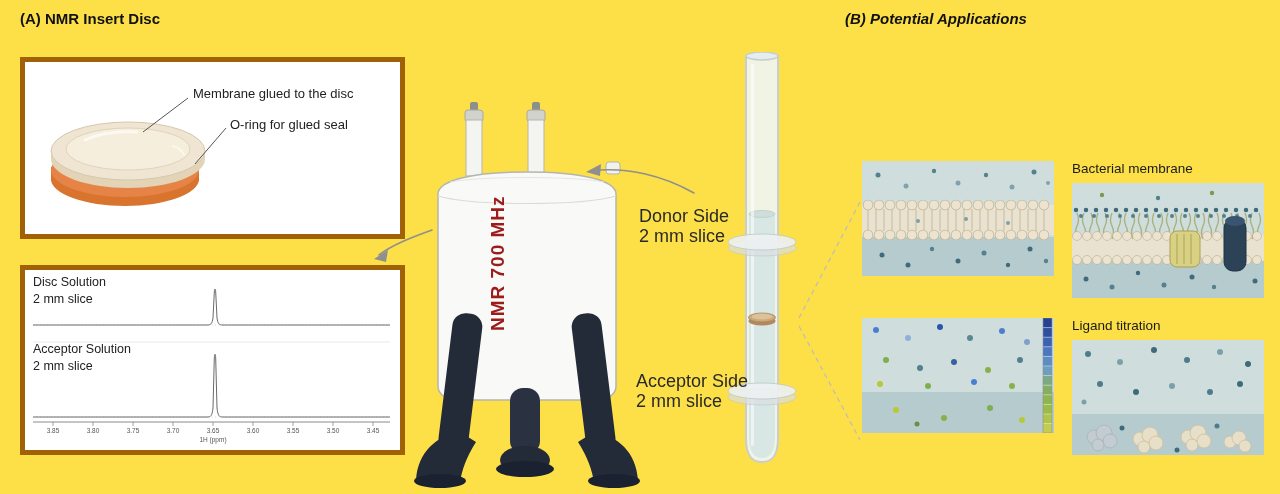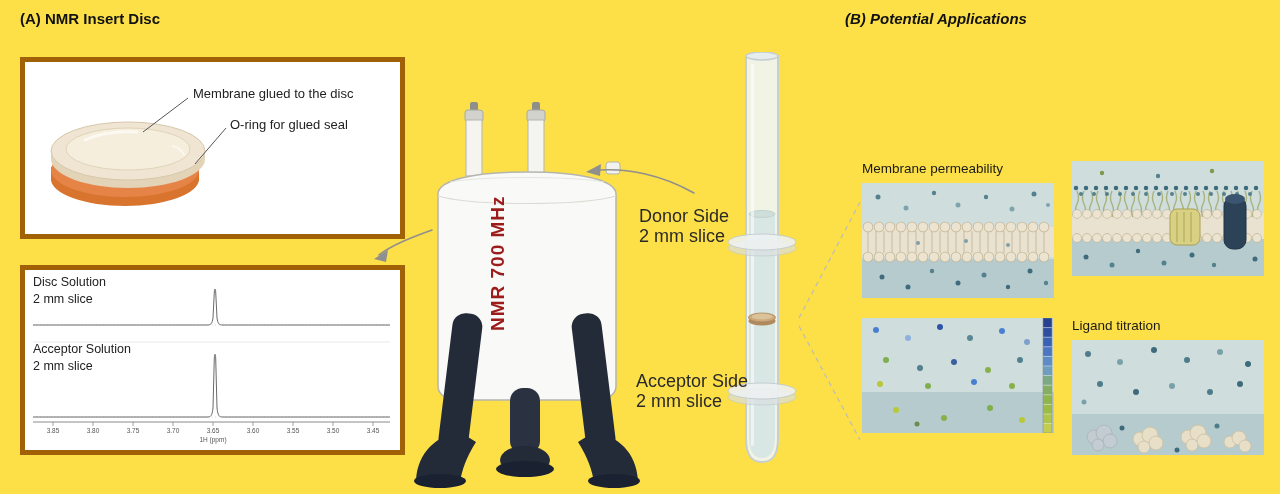--- a/index.html
+++ b/index.html
@@ -174,21 +174,20 @@
     <polygon points="586,172 601,164 600,176" fill="#8f8f8f"></polygon>
     <path d="M432,230 C410,238 392,245 379,255" fill="none" stroke="#8f8f8f" stroke-width="1.6" stroke-linecap="round"></path>
     <polygon points="374,259 388,250 386,262" fill="#8f8f8f"></polygon>
     <path d="M799,318 L860,202" stroke="#bcbcbc" stroke-width="1.2" stroke-dasharray="5 4"></path>
     <path d="M799,326 L860,440" stroke="#bcbcbc" stroke-width="1.2" stroke-dasharray="5 4"></path>
   </svg>
 
   <div class="apps">
 
     <div class="app">
-      <div class="app-label">Membrane permeability</div>
       <svg viewBox="0 0 192 115">
         <rect width="192" height="76" fill="#cfdedd"></rect>
         <rect y="76" width="192" height="39" fill="#b6cbce"></rect>
         <rect y="44" width="192" height="30" fill="#e9e2d1"></rect>
         <path d="M6,48 v22 M14,48 v22 M22,48 v22 M30,48 v22 M38,48 v22 M46,48 v22 M54,48 v22 M62,48 v22 M70,48 v22 M78,48 v22 M86,48 v22 M94,48 v22 M102,48 v22 M110,48 v22 M118,48 v22 M126,48 v22 M134,48 v22 M142,48 v22 M150,48 v22 M158,48 v22 M166,48 v22 M174,48 v22 M182,48 v22" stroke="#d4caae" stroke-width="1.6"></path>
         <path d="M6,44 H190" stroke="#c2b695" stroke-width="10.5" stroke-dasharray="0 11" stroke-linecap="round"></path>
         <path d="M6,44 H190" stroke="#ece4d0" stroke-width="9" stroke-dasharray="0 11" stroke-linecap="round"></path>
         <path d="M6,74 H190" stroke="#c2b695" stroke-width="10.5" stroke-dasharray="0 11" stroke-linecap="round"></path>
         <path d="M6,74 H190" stroke="#ece4d0" stroke-width="9" stroke-dasharray="0 11" stroke-linecap="round"></path>
         <g>
@@ -209,20 +208,21 @@
             <circle cx="96" cy="100" r="2.5" fill="#3f6b7d"></circle>
           <circle cx="122" cy="92" r="2.5" fill="#55808d"></circle>
             <circle cx="146" cy="104" r="2.2" fill="#3f6b7d"></circle>
           <circle cx="168" cy="88" r="2.5" fill="#3f6b7d"></circle>
             <circle cx="184" cy="100" r="2.2" fill="#55808d"></circle>
         </g>
       </svg>
     </div>
 
     <div class="app">
+      <div class="app-label">Bacterial membrane</div>
       <svg viewBox="0 0 192 115">
         <rect width="192" height="78" fill="#cfdedd"></rect>
         <rect y="78" width="192" height="37" fill="#b6cbce"></rect>
         <rect y="52" width="192" height="26" fill="#e9e2d1"></rect>
         <g>
           <path d="M5,30 q3,7 0,13 t0,13 M12,30 q-3,7 0,13 t0,13 M19,30 q3,7 0,13 t0,13 M26,30 q-3,7 0,13 t0,13 M33,30 q3,7 0,13 t0,13 M40,30 q-3,7 0,13 t0,13 M47,30 q3,7 0,13 t0,13 M54,30 q-3,7 0,13 t0,13 M61,30 q3,7 0,13 t0,13 M68,30 q-3,7 0,13 t0,13 M75,30 q3,7 0,13 t0,13 M82,30 q-3,7 0,13 t0,13 M89,30 q3,7 0,13 t0,13 M96,30 q-3,7 0,13 t0,13 M103,30 q3,7 0,13 t0,13 M110,30 q-3,7 0,13 t0,13 M117,30 q3,7 0,13 t0,13 M124,30 q-3,7 0,13 t0,13 M131,30 q3,7 0,13 t0,13 M138,30 q-3,7 0,13 t0,13 M145,30 q3,7 0,13 t0,13 M152,30 q-3,7 0,13 t0,13 M159,30 q3,7 0,13 t0,13 M166,30 q-3,7 0,13 t0,13 M173,30 q3,7 0,13 t0,13 M180,30 q-3,7 0,13 t0,13 M187,30 q3,7 0,13 t0,13" fill="none" stroke="#a9b27e" stroke-width="1.4"></path>
           <path d="M4,27 H190" stroke="#3e6b7c" stroke-width="4.5" stroke-dasharray="0 10" stroke-linecap="round"></path>
           <path d="M9,33 H186" stroke="#54808e" stroke-width="4" stroke-dasharray="0 13" stroke-linecap="round"></path>
         </g>
         <path d="M5,53 H189" stroke="#c2b695" stroke-width="9.5" stroke-dasharray="0 10" stroke-linecap="round"></path>

